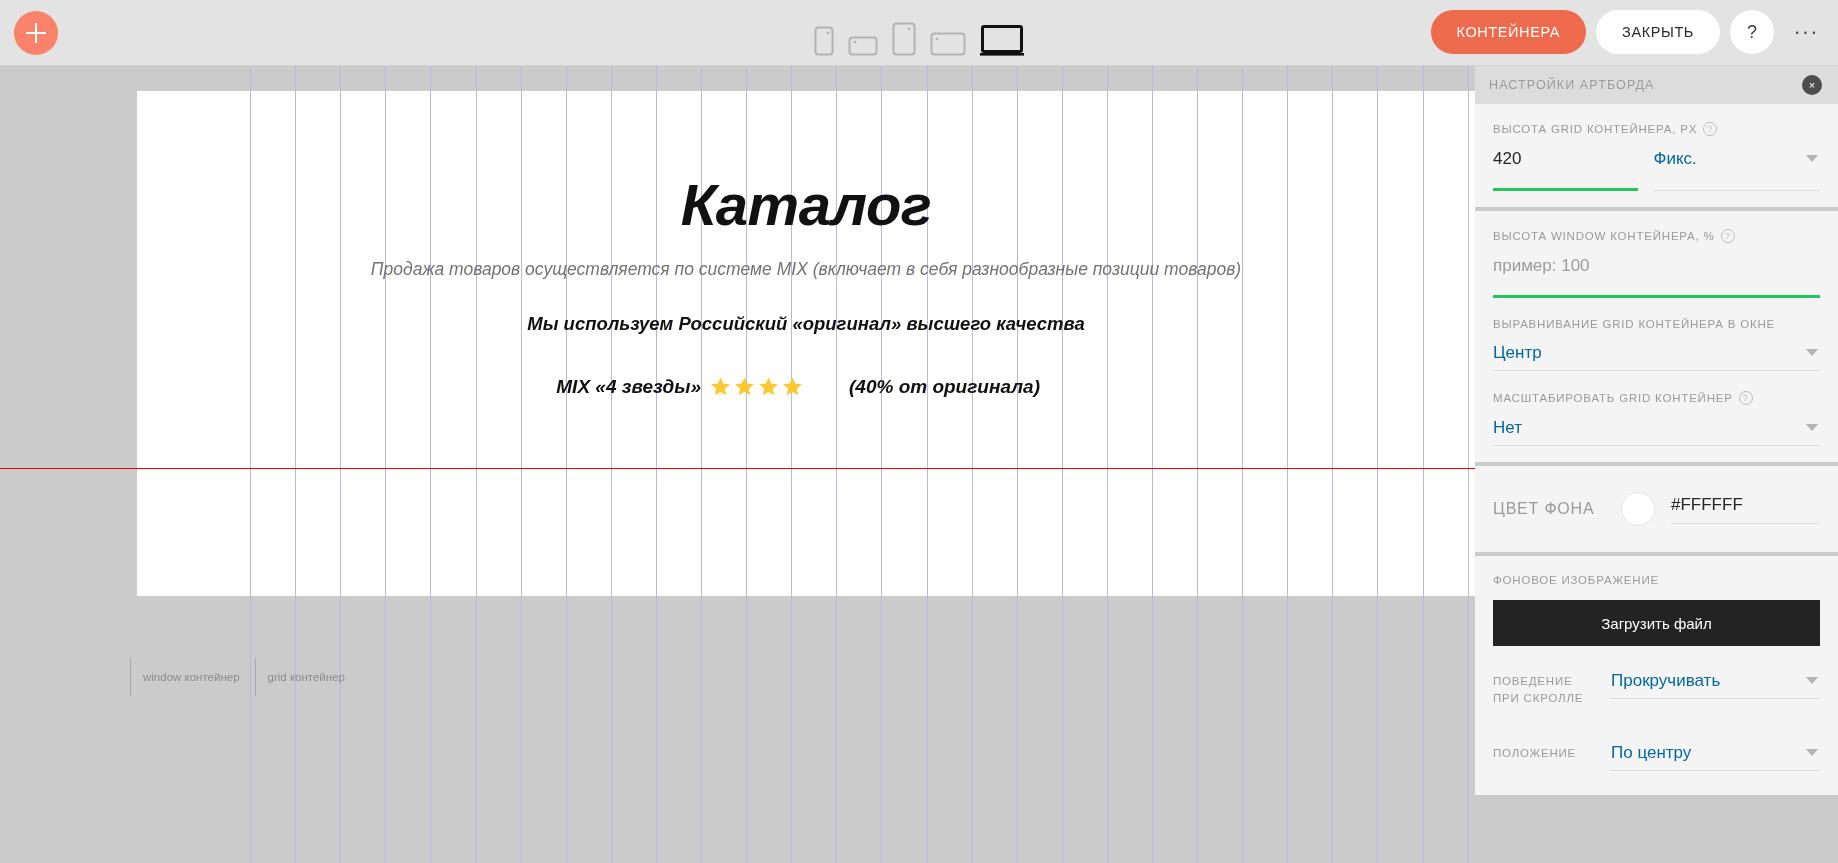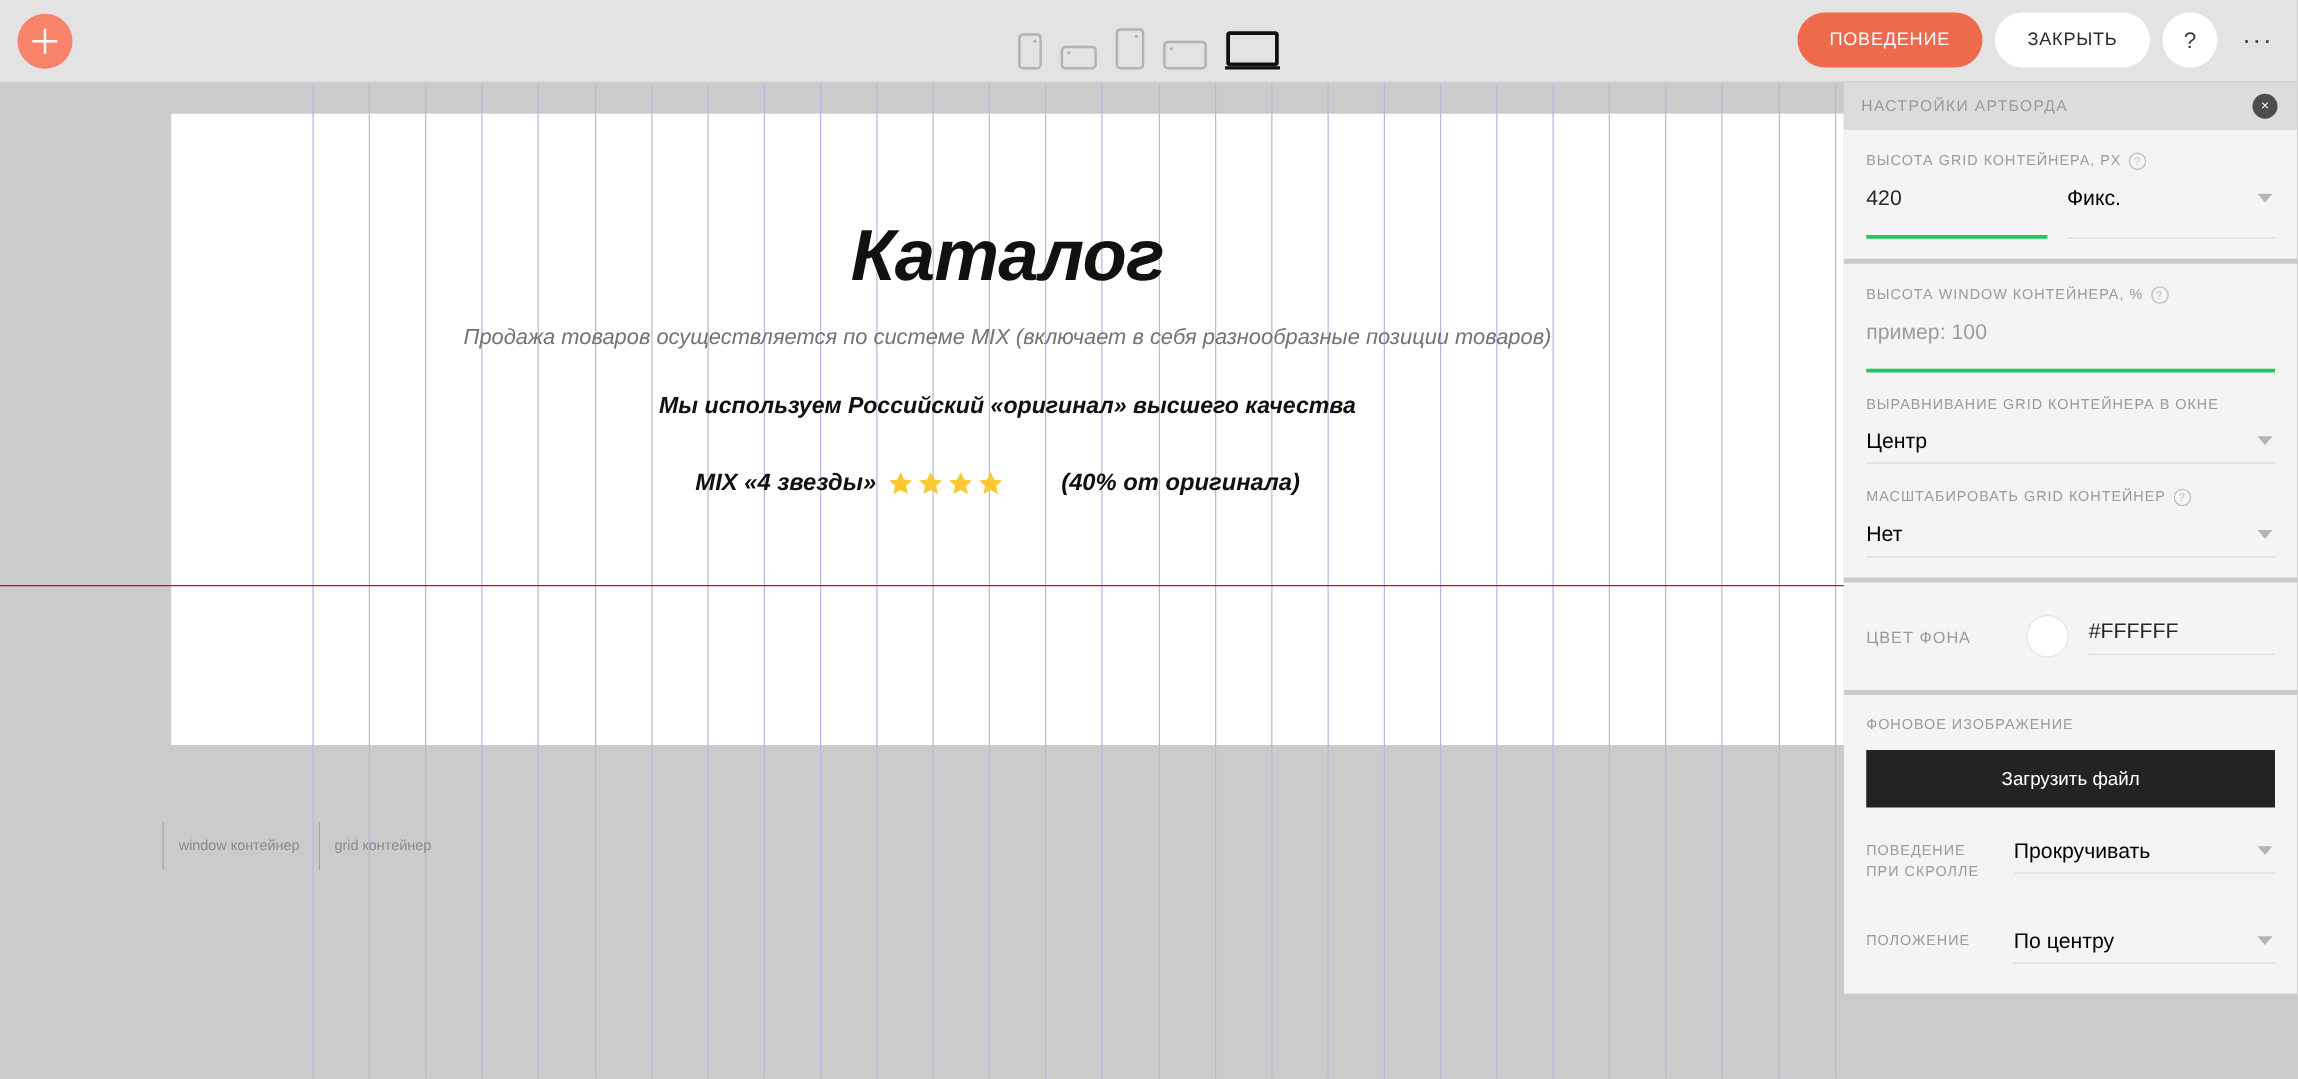--- a/index.html
+++ b/index.html
@@ -210,36 +210,36 @@
     border-bottom: 3px solid #22c55e;
     padding: 3px 0 19px 0;
     font-size: 17px; color: #262626;
     cursor: text;
   }
   .inp.ph { color: #9c9c9c; }
   .sel {
     flex: 1; position: relative;
     border-bottom: 1px solid #dcdcdc;
     padding: 3px 22px 7px 0;
-    font-size: 17px; color: #000000;
+    font-size: 17px; color: #0369a1;
     cursor: pointer;
   }
   .caret {
     position: absolute; right: 2px; top: 9px;
     width: 0; height: 0;
     border-left: 6px solid transparent;
     border-right: 6px solid transparent;
     border-top: 7px solid #b4b4b4;
   }
   .sel-full { width: 100%; }
   .sub-block { margin-top: 20px; }
 
   .color-row { display: flex; align-items: center; }
   .color-lbl {
-    font-size: 13px; letter-spacing: 0.8px; color: #9a9a9a;
+    font-size: 16px; letter-spacing: 0.8px; color: #9a9a9a;
     width: 128px; text-transform: uppercase;
   }
   .swatch {
     width: 34px; height: 34px; border-radius: 50%;
     background: #ffffff; border: 1px solid #e4e4e4;
     cursor: pointer; flex: none;
   }
   .color-val {
     margin-left: 16px; flex: 1;
     border-bottom: 1px solid #dcdcdc;
@@ -295,21 +295,21 @@
       </div>
       <div class="dev">
         <svg width="44" height="32" viewBox="0 0 44 32">
             <rect x="2.5" y="2.5" width="39" height="25" rx="1.5" fill="none" stroke="#111" stroke-width="3"></rect>
             <rect x="0" y="29" width="44" height="2.6" fill="#111"></rect>
           </svg>
       </div>
     </div>
 
     <div class="right-actions">
-      <div class="btn-pill btn-save">ПОВЕДЕНИЕ</div>
+      <div class="btn-pill btn-save">КОНТЕЙНЕРА</div>
       <div class="btn-pill btn-close">ЗАКРЫТЬ</div>
       <div class="btn-round">?</div>
       <div class="btn-round btn-dots">···</div>
     </div>
   </div>
 
   <div class="workspace">
 
     <div class="gridlines" id="gridlines">
         <div class="gcol" style="left: 250px; background: rgb(185, 185, 221);"></div>

